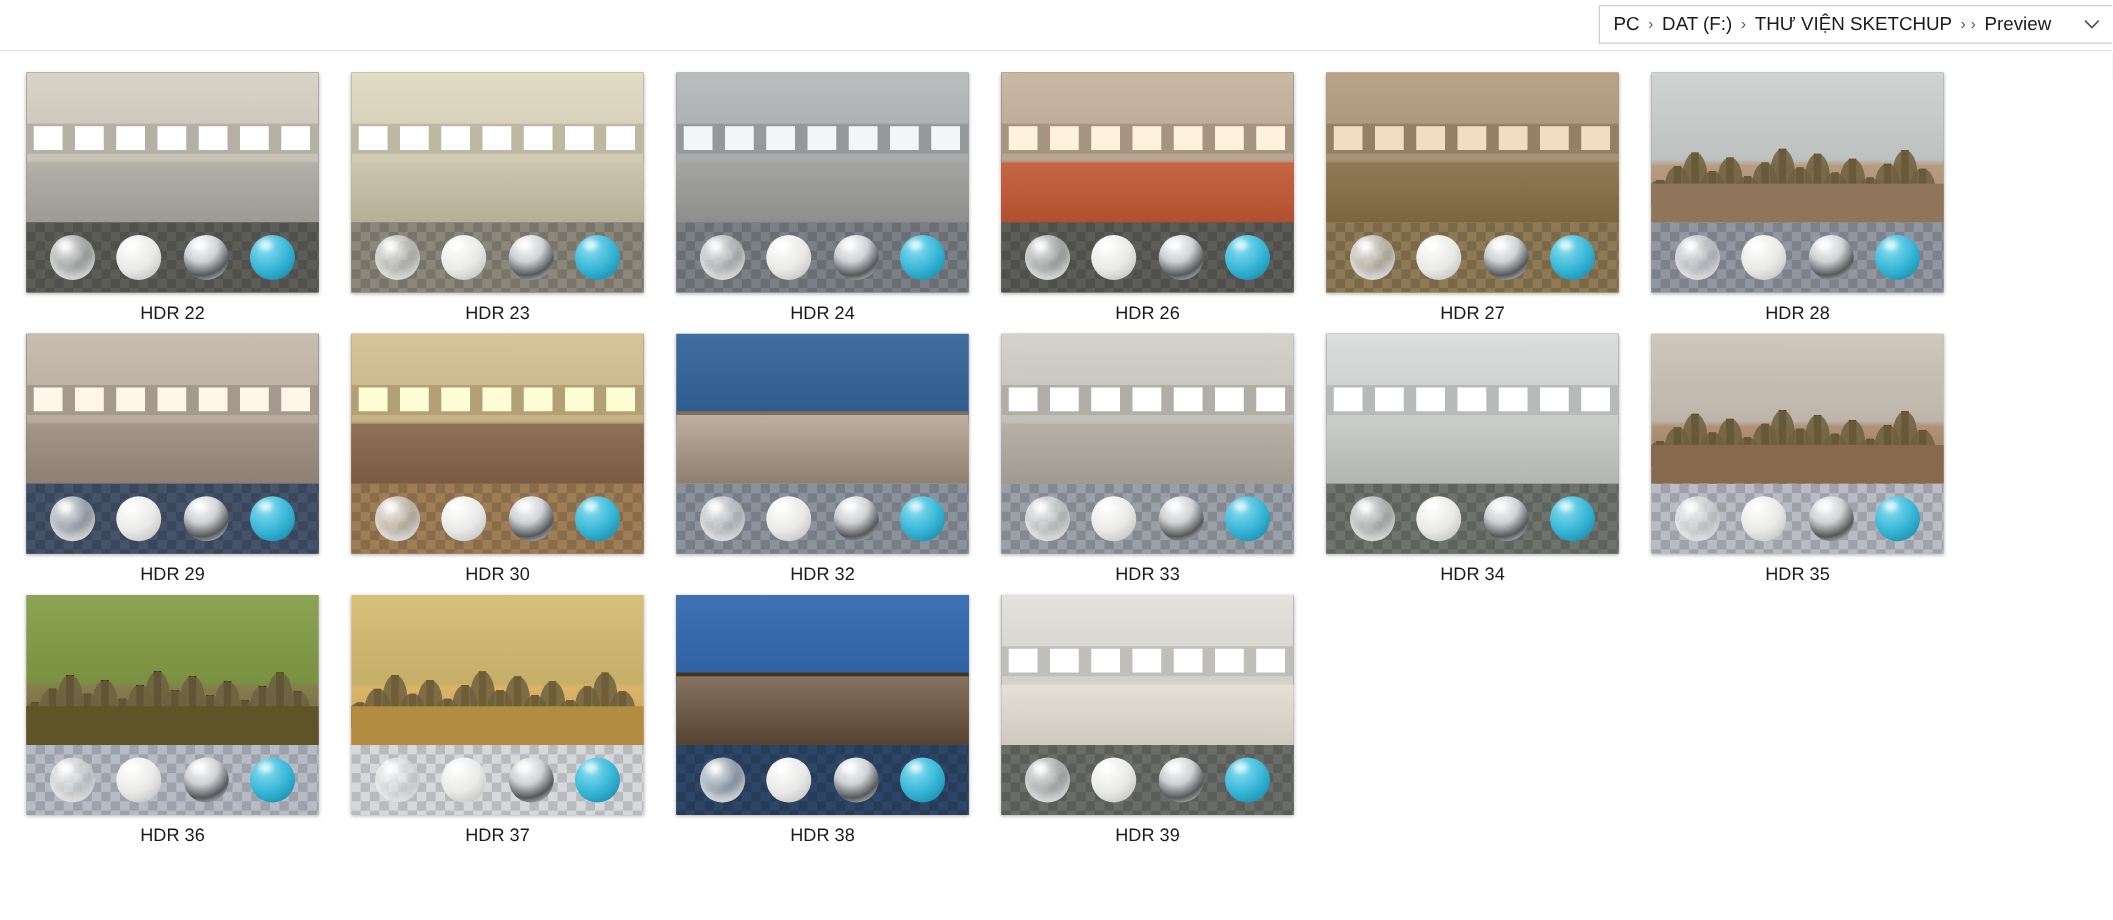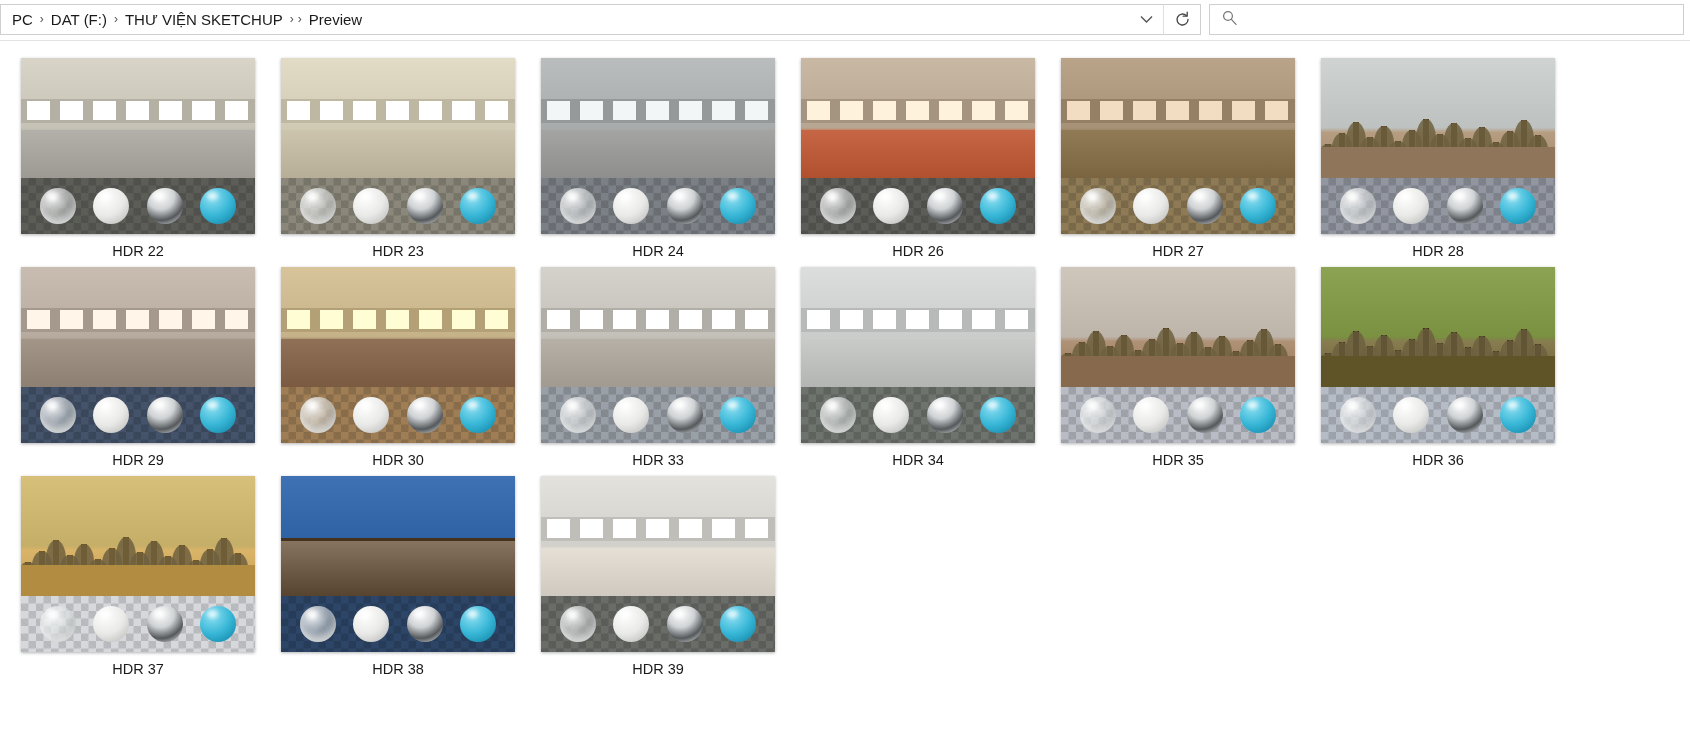--- a/index.html
+++ b/index.html
@@ -8,23 +8,24 @@
     background: #ffffff;
     font-family: "Liberation Sans", sans-serif;
     overflow: hidden;
   }
 
   
   .addressbar {
     position: relative;
     height: 41px;
     display: flex;
-    align-items: center;
+    align-items: flex-end;
     background: #ffffff;
     border-bottom: 1px solid #e3e3e3;
+    flex-direction: column;
   }
   .crumbbox {
     flex: 1 1 auto;
     display: flex;
     align-items: center;
     border: 1px solid #cfcfcf;
     border-right: none;
     background: #fff;
     height: 31px;
     margin: 4px 0 5px 0;
@@ -464,20 +465,41 @@
                 <div class="sph sph-chrome"></div>
                 <div class="sph sph-cyan"></div>
               </div>
          </div>
        </div>
      </div>
      <div class="label">HDR 30</div>
       </div>
       <div class="cell">
         <div class="thumb-wrap">
+       <div class="thumb" style="background:#8b929c">
+         <div class="pano">
+              <div class="sky" style="background:linear-gradient(180deg, #3f6da0 0%, rgb(45,91,142) 58%, rgb(189,176,158) 62%, #a39684 100%)"></div>
+              <div class="band" style="top:52%;height:4%;background:rgb(123,110,92)"></div>
+              <div class="band" style="bottom:0;height:46%;background:linear-gradient(180deg,rgb(189,176,158),rgb(141,128,110))"></div>
+            </div>
+         <div class="floor" style="background:#8b929c">
+           <div class="checker"></div>
+           <div class="spheres">
+                <div class="sph sph-glass"></div>
+                <div class="sph sph-diffuse"></div>
+                <div class="sph sph-chrome"></div>
+                <div class="sph sph-cyan"></div>
+              </div>
+         </div>
+       </div>
+     </div>
+     <div class="label">HDR 32</div>
+      </div>
+      <div class="cell">
+        <div class="thumb-wrap">
        <div class="thumb" style="background:#9aa0a8">
          <div class="pano">
               <div class="sky" style="background:linear-gradient(180deg, #d4d2cb 0%, rgb(194,192,185) 58%, rgb(186,180,170) 62%, #a09a90 100%)"></div>
               <div class="band" style="top:34%;height:20%;background:rgb(176,174,167)"></div>
               <div class="win" style="left:6px;top:36%;width:23px;height:16%;background:rgb(255,255,255)"></div>
               <div class="win" style="left:39px;top:36%;width:23px;height:16%;background:rgb(255,255,255)"></div>
               <div class="win" style="left:72px;top:36%;width:23px;height:16%;background:rgb(255,255,255)"></div>
               <div class="win" style="left:105px;top:36%;width:23px;height:16%;background:rgb(255,255,255)"></div>
               <div class="win" style="left:138px;top:36%;width:23px;height:16%;background:rgb(255,255,255)"></div>
               <div class="win" style="left:171px;top:36%;width:23px;height:16%;background:rgb(255,255,255)"></div>

